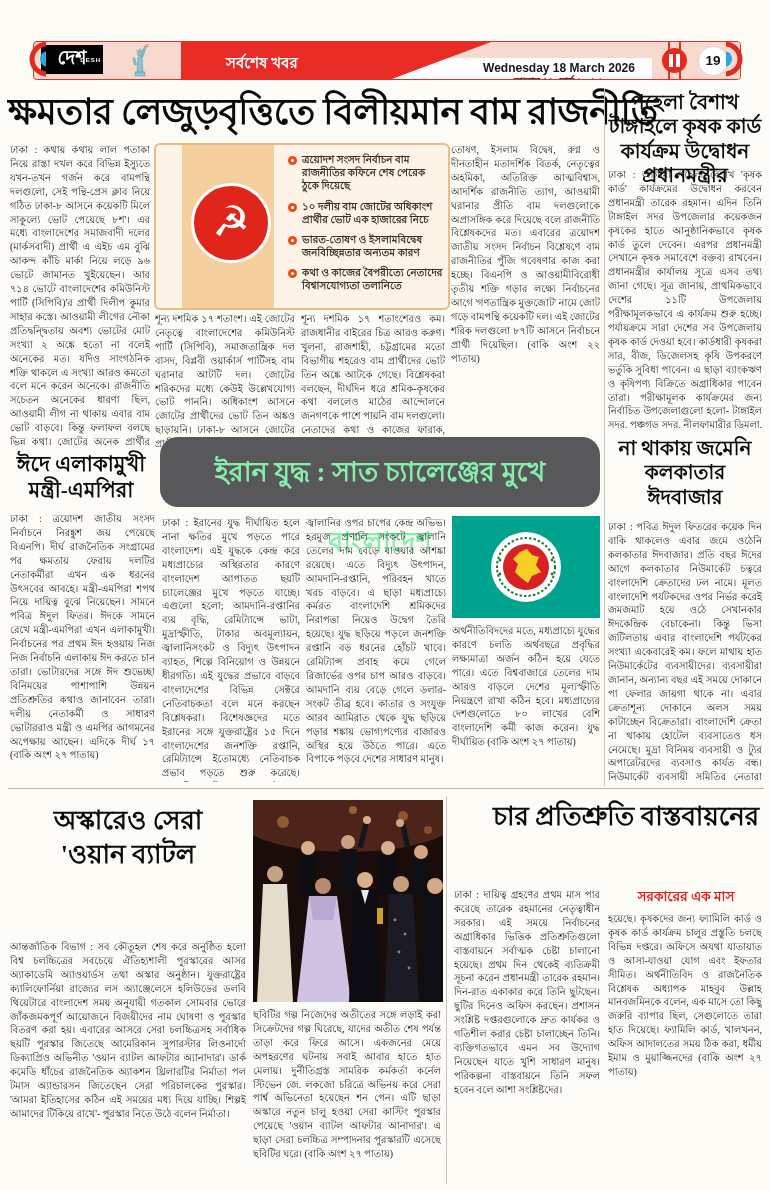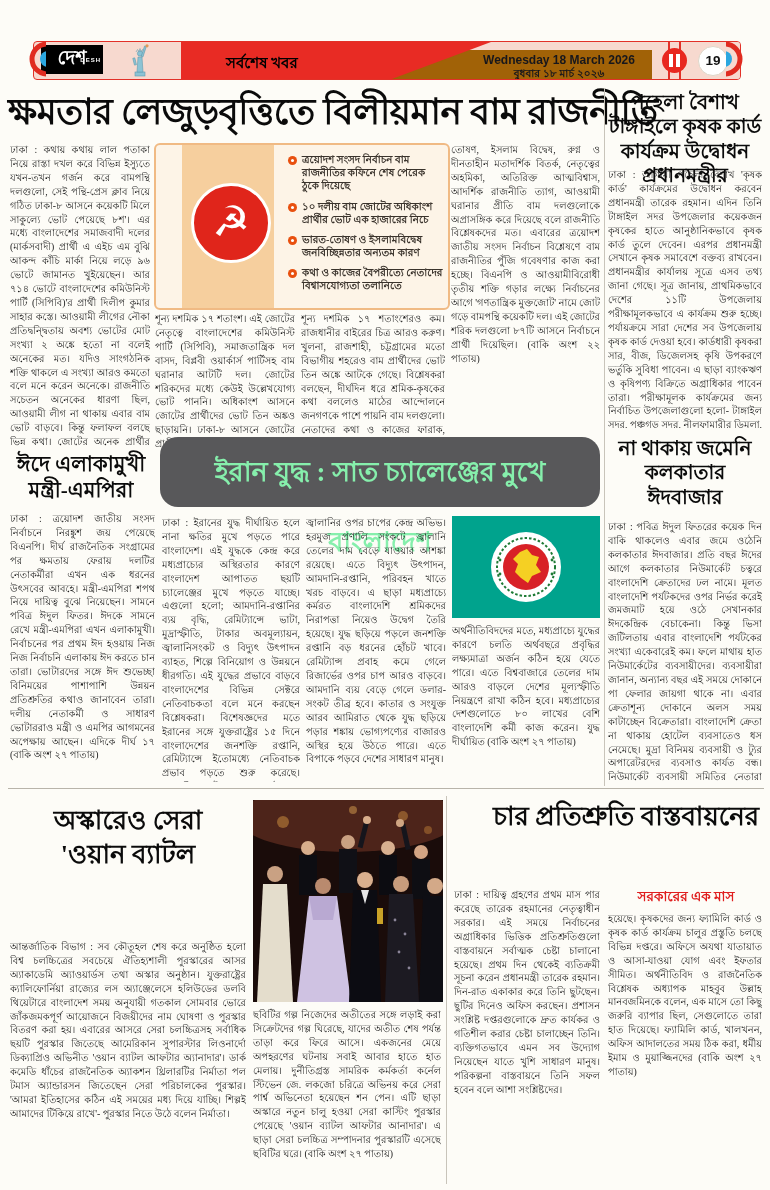--- a/index.html
+++ b/index.html
@@ -14,22 +14,22 @@
   
   .masthead{position:absolute;left:33px;top:41px;width:706px;height:37px;
             background:#f7d9cf;border:1.5px solid #e23128;border-radius:4px;overflow:hidden;}
   .logo-box{position:absolute;left:7px;top:3px;width:62px;height:29px;background:#000000;
             color:#fff;font-weight:800;font-size:19px;text-align:center;line-height:26px;}
   .logo-sub{position:absolute;right:2px;bottom:1px;font-size:6px;font-weight:700;letter-spacing:1px;
             font-family:"Liberation Sans",sans-serif;}
   .statue-wrap{position:absolute;left:86px;top:1px;width:40px;height:35px;}
   .red-banner{position:absolute;left:147px;top:0;width:310px;height:37px;background:#e82b24;
               clip-path:polygon(0 0,100% 0,68% 100%,0 100%);z-index:2;}
-  .red-banner span{position:absolute;left:45px;top:9px;color:#000000;font-weight:800;font-size:15px;}
-  .cream-panel{position:absolute;left:330px;top:8px;width:288px;height:37px;background:#a16207;z-index:1;}
+  .red-banner span{position:absolute;left:45px;top:9px;color:#ffffff;font-weight:800;font-size:15px;}
+  .cream-panel{position:absolute;left:330px;top:16px;width:288px;height:37px;background:#ffffff;z-index:1;}
   .date-block{position:absolute;left:105px;top:3px;width:180px;text-align:center;color:#17171c;
               font-family:"Liberation Sans",sans-serif;}
   .date-en{font-size:12px;font-weight:800;line-height:1.2;}
   .date-bn{font-size:10.5px;font-weight:700;line-height:1.2;}
   .pink-right{position:absolute;left:618px;top:0;width:88px;height:37px;background:#f7d9cf;z-index:1;}
   .pause-wrap{position:absolute;left:8px;top:0;width:30px;height:37px;}
   .pause-line{position:absolute;top:0;width:1.5px;height:37px;background:#e23128;}
   .pause-circle{position:absolute;left:2px;top:6px;width:25px;height:25px;border-radius:50%;
                 background:#e8281f;}
   .pause-bar{position:absolute;top:6px;width:3.5px;height:13px;background:#fff;}

